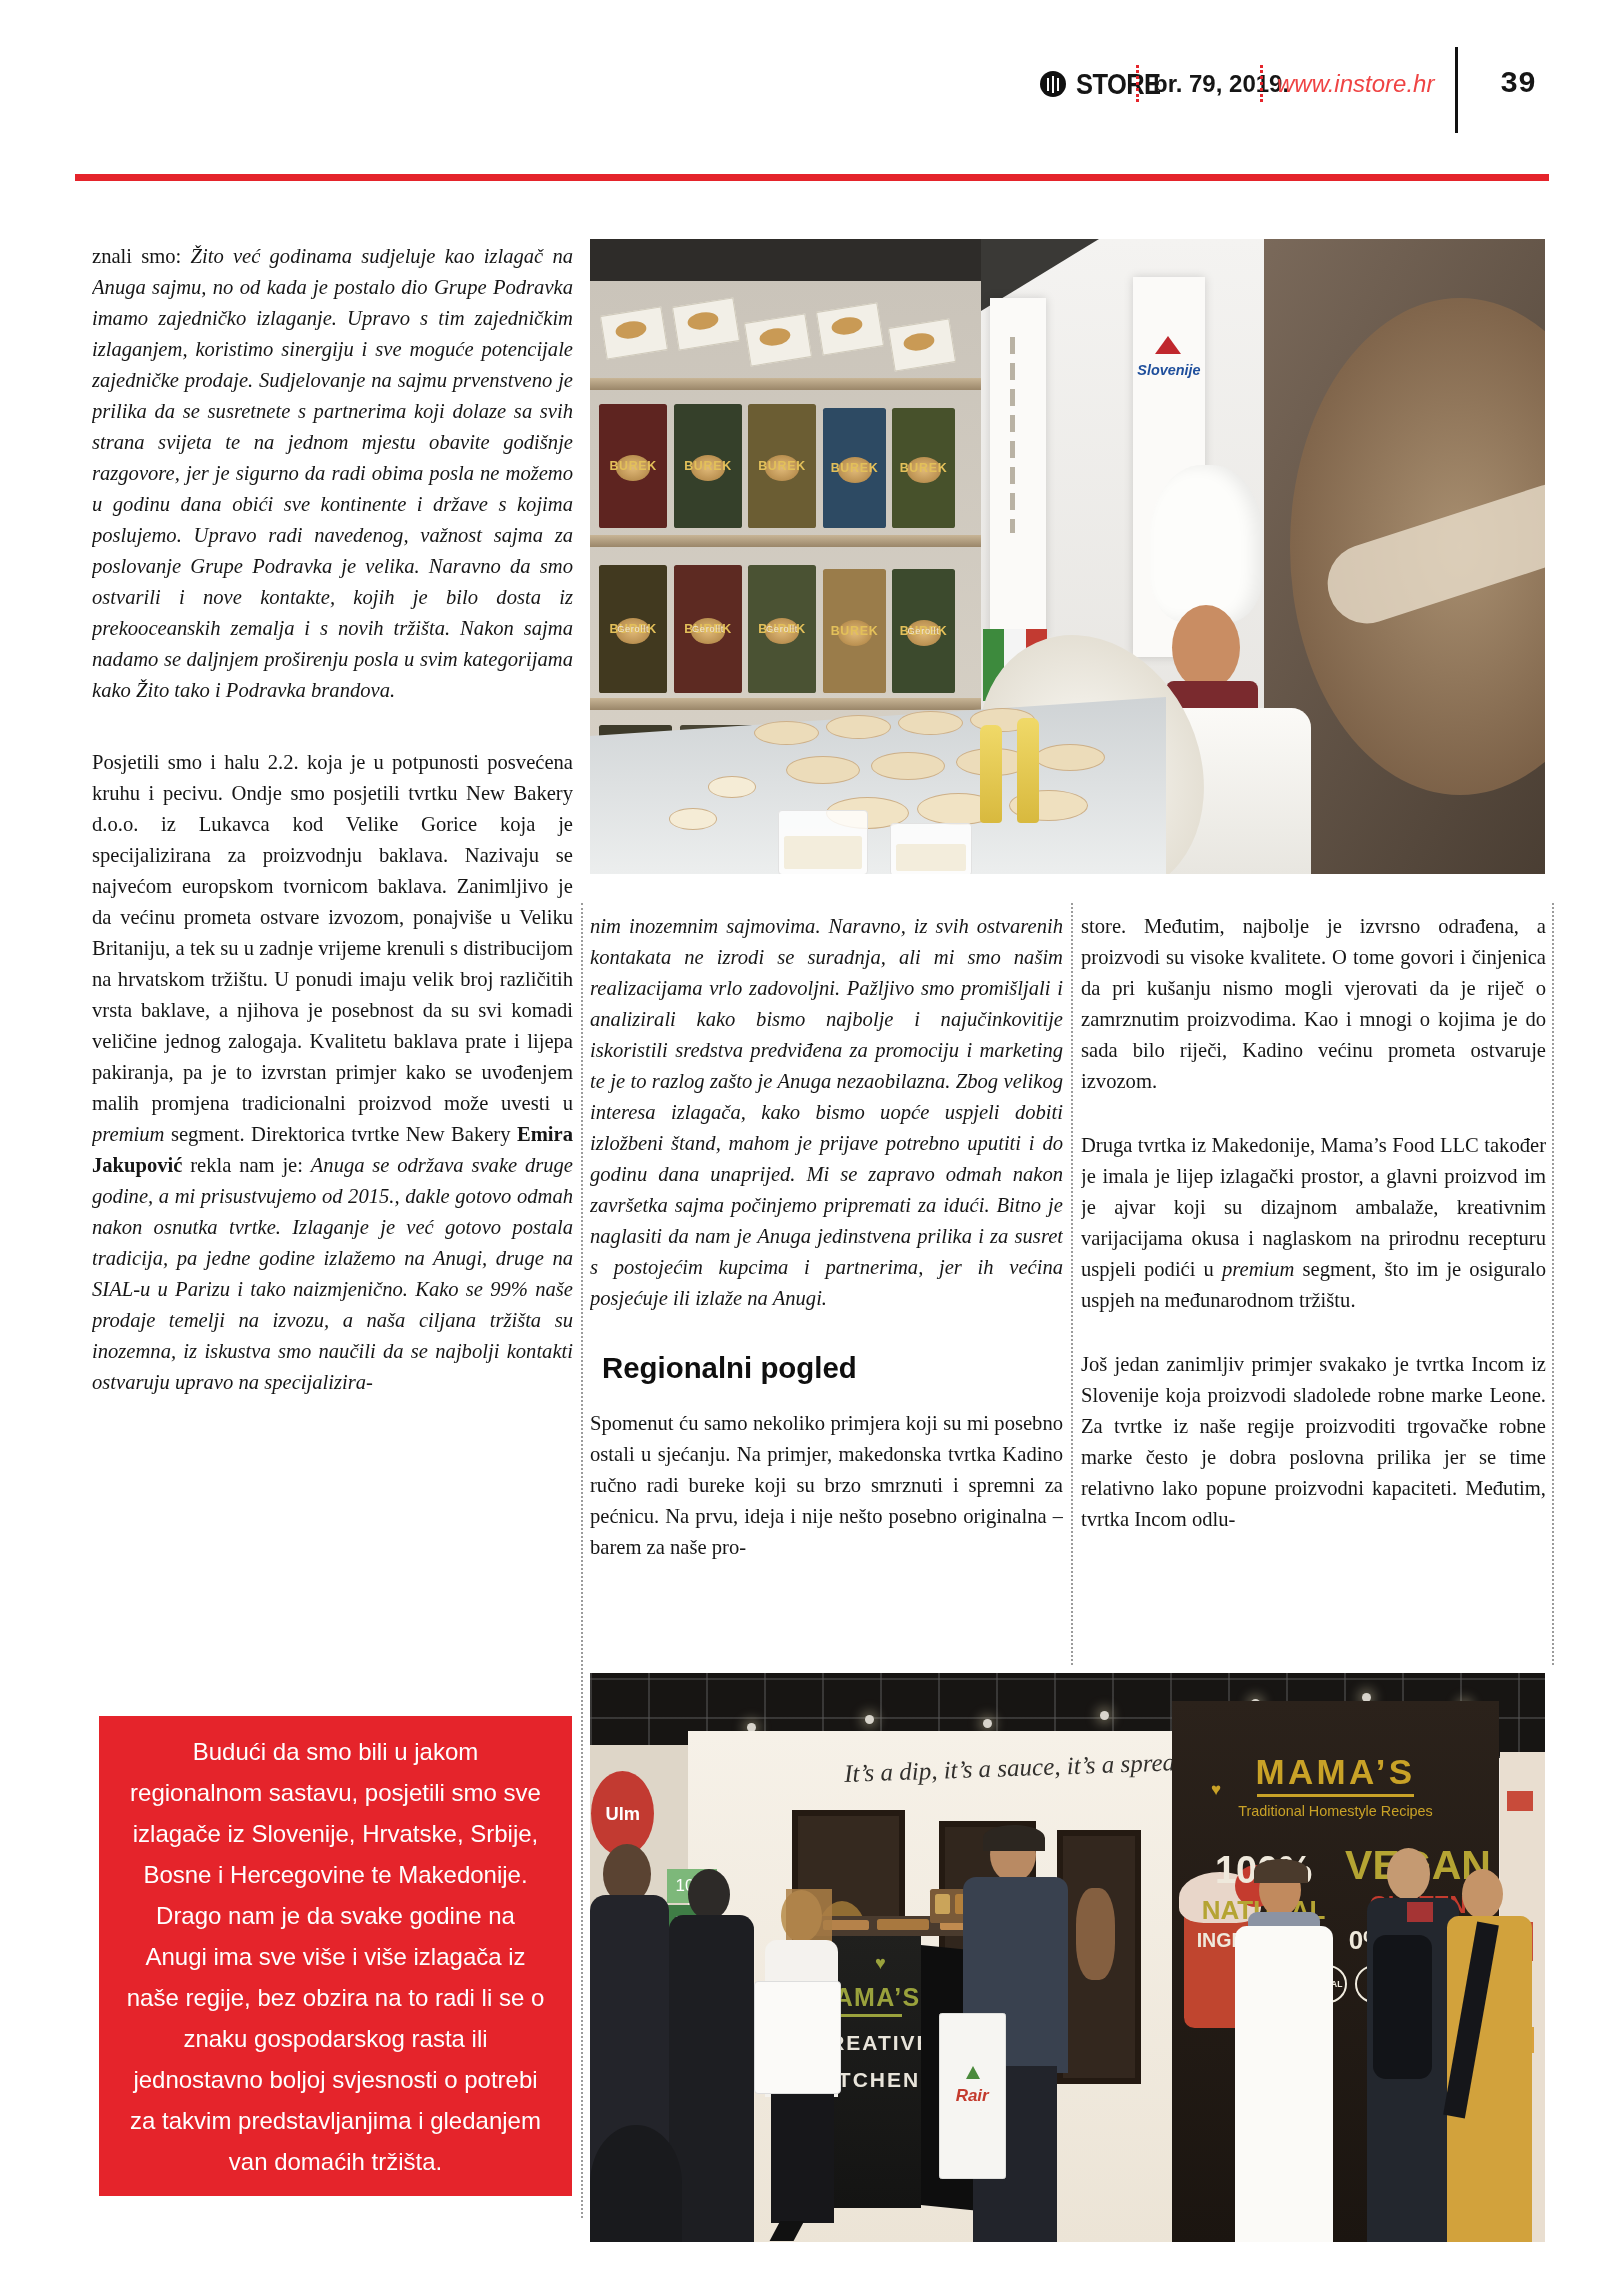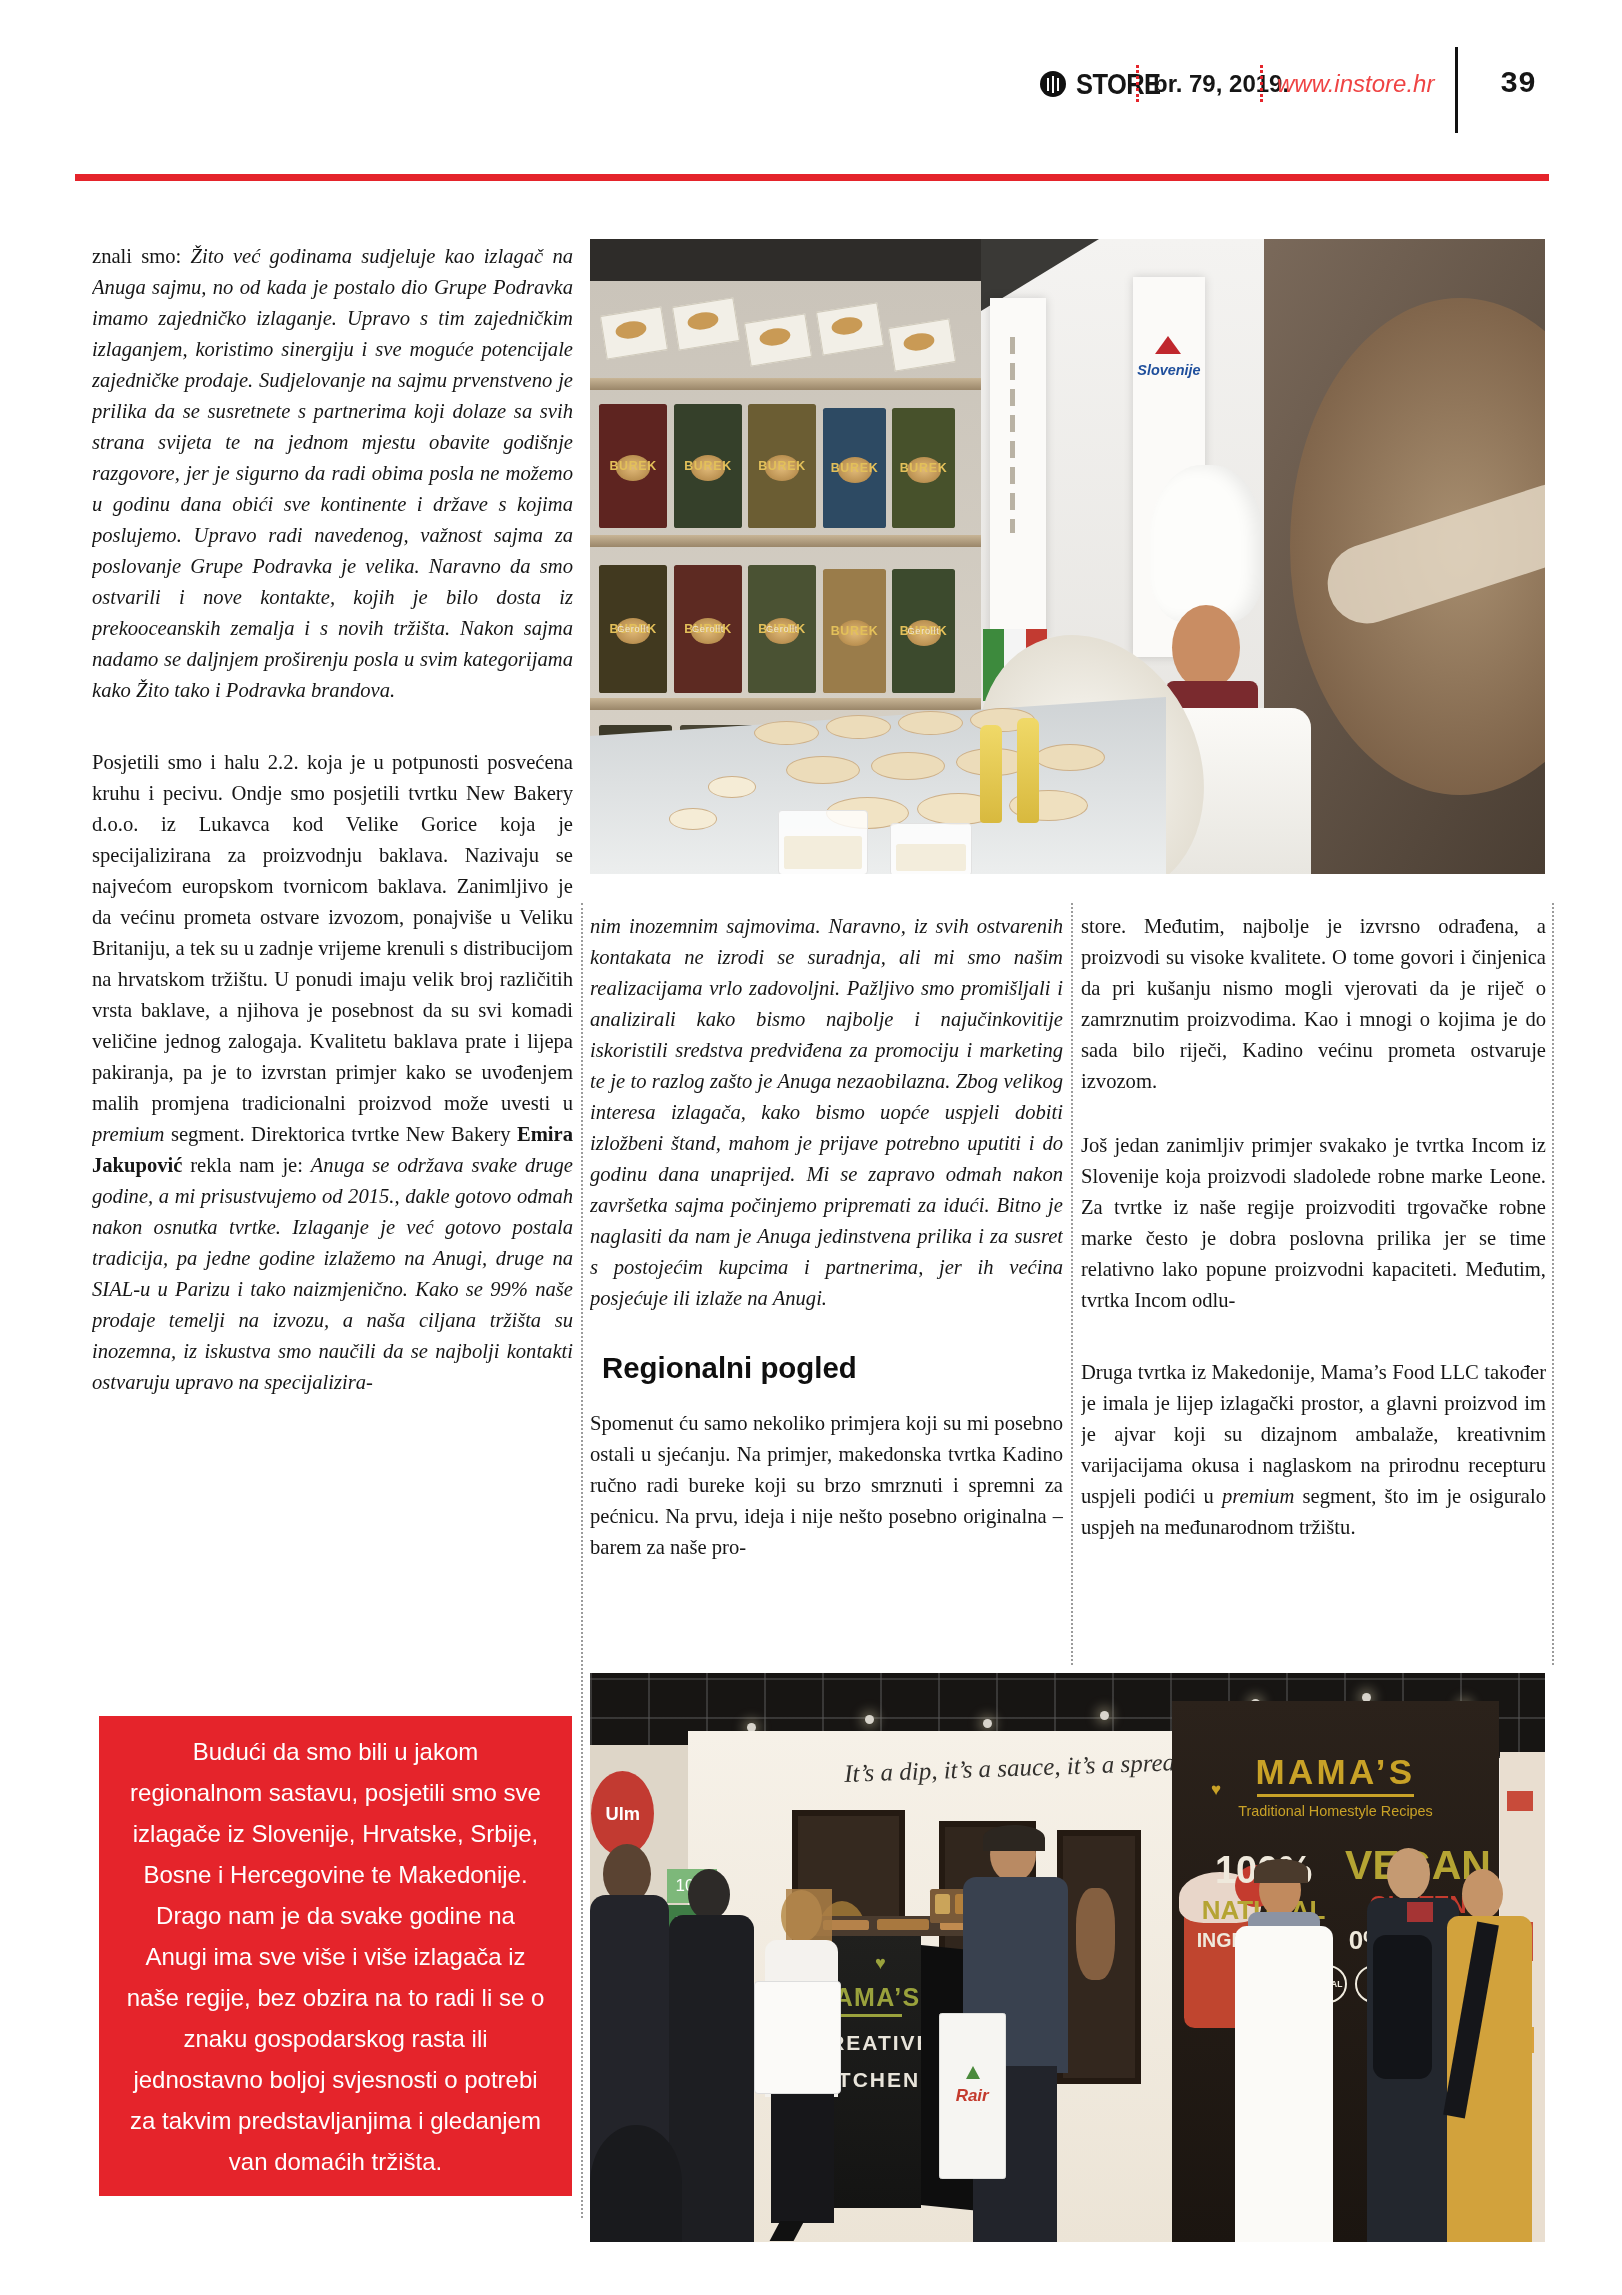--- a/index.html
+++ b/index.html
@@ -105,22 +105,22 @@
 </div>
 
 <div class="col" style="left:590px;top:911px;width:473px;height:756px;">
   <p class="q">nim inozemnim sajmovima. Naravno, iz svih ostvarenih kontakata ne izrodi se suradnja, ali mi smo našim realizacijama vrlo zadovoljni. Pažljivo smo promišljali i analizirali kako bismo najbolje i najučinkovitije iskoristili sredstva predviđena za promociju i marketing te je to razlog zašto je Anuga nezaobilazna. Zbog velikog interesa izlagača, kako bismo uopće uspjeli dobiti izložbeni štand, mahom je prijave potrebno uputiti i do godinu dana unaprijed. Mi se zapravo odmah nakon završetka sajma počinjemo pripremati za idući. Bitno je naglasiti da nam je Anuga jedinstvena prilika i za susret s postojećim kupcima i partnerima, jer ih većina posjećuje ili izlaže na Anugi.</p>
   <h2 class="section" style="margin-top:-3.9px;margin-left:12px;">Regionalni pogled</h2>
   <p>Spomenut ću samo nekoliko primjera koji su mi posebno ostali u sjećanju. Na primjer, makedonska tvrtka Kadino ručno radi bureke koji su brzo smrznuti i spremni za pećnicu. Na prvu, ideja i nije nešto posebno originalna – barem za naše pro-</p>
 </div>
 
 <div class="col" style="left:1081px;top:911px;width:465px;height:756px;">
   <p style="margin-bottom:33px;">store. Međutim, najbolje je izvrsno odrađena, a proizvodi su visoke kvalitete. O tome govori i činjenica da pri kušanju nismo mogli vjerovati da je riječ o zamrznutim proizvodima. Kao i mnogi o kojima je do sada bilo riječi, Kadino većinu prometa ostvaruje izvozom.</p>
+  <p style="margin-bottom:33px;"><span>Druga tvrtka iz Makedonije, Mama’s Food LLC također je imala je lijep izlagački prostor, a glavni proizvod im je ajvar koji su dizajnom ambalaže, kreativnim varijacijama okusa i naglaskom na prirodnu recepturu uspjeli podići u </span><span class="q">premium</span><span> segment, što im je osiguralo uspjeh na međunarodnom tržištu.</span></p>
   <p>Još jedan zanimljiv primjer svakako je tvrtka Incom iz Slovenije koja proizvodi sladolede robne marke Leone. Za tvrtke iz naše regije proizvoditi trgovačke robne marke često je dobra poslovna prilika jer se time relativno lako popune proizvodni kapaciteti. Međutim, tvrtka Incom odlu-</p>
-  <p style="margin-bottom:33px;"><span>Druga tvrtka iz Makedonije, Mama’s Food LLC također je imala je lijep izlagački prostor, a glavni proizvod im je ajvar koji su dizajnom ambalaže, kreativnim varijacijama okusa i naglaskom na prirodnu recepturu uspjeli podići u </span><span class="q">premium</span><span> segment, što im je osiguralo uspjeh na međunarodnom tržištu.</span></p>
 </div>
 
 <div class="callout">
   <div>Budući da smo bili u jakom regionalnom sastavu, posjetili smo sve izlagače iz Slovenije, Hrvatske, Srbije, Bosne i Hercegovine te Makedonije. Drago nam je da svake godine na Anugi ima sve više i više izlagača iz naše regije, bez obzira na to radi li se o znaku gospodarskog rasta ili jednostavno boljoj svjesnosti o potrebi za takvim predstavljanjima i gledanjem van domaćih tržišta.</div>
 </div>
 
 <div id="top-photo" class="photo">
 
   <div style="left:0;top:0;width:391px;height:635px;background:linear-gradient(#c9c3b9,#d9d3c8);"></div>
   <div style="left:0;top:0;width:391px;height:42px;background:#2e2c29;"></div>

